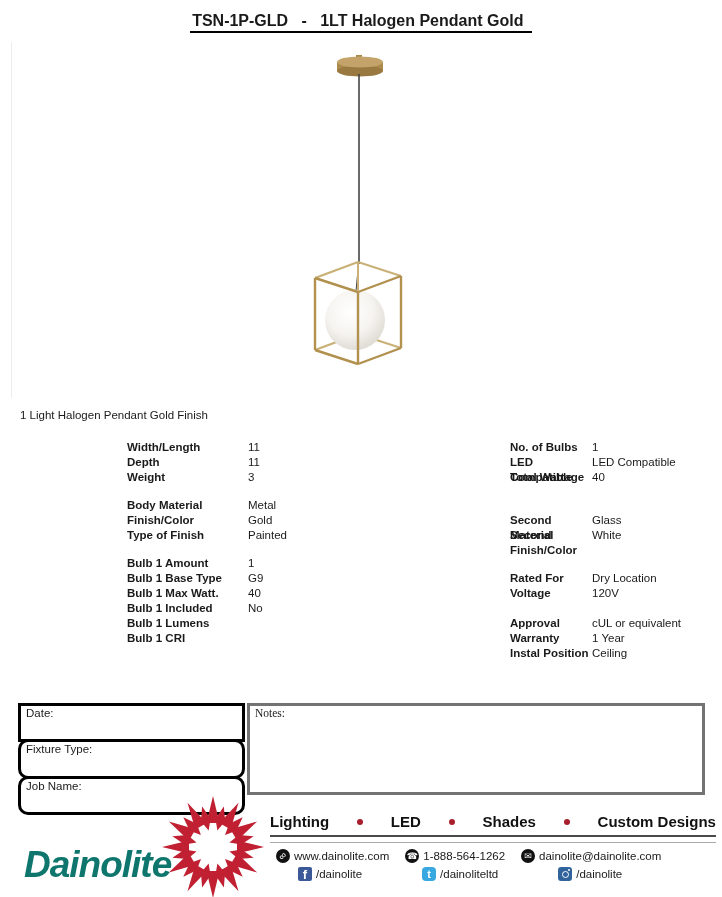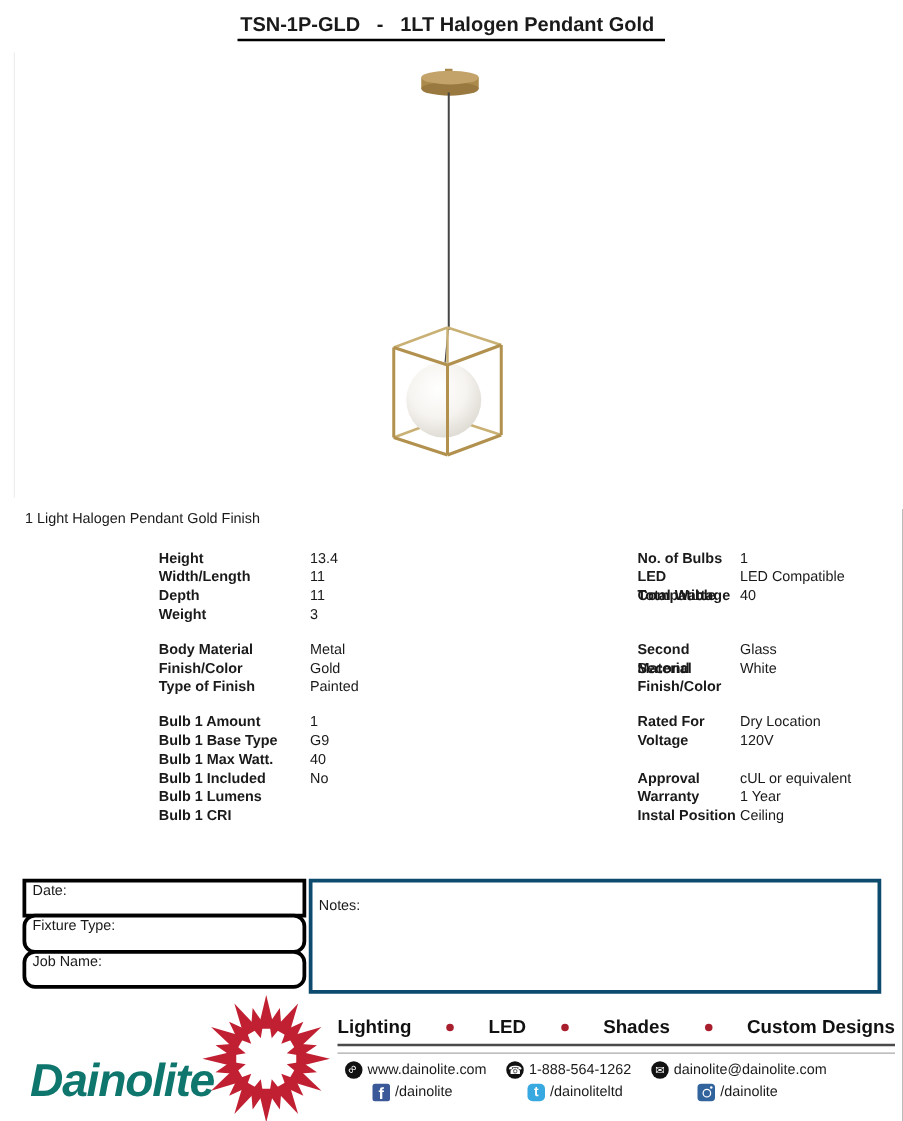--- a/index.html
+++ b/index.html
@@ -29,26 +29,26 @@
   .spec-col.left  { left: 127px; width: 330px; }
   .spec-col.right { left: 467px; width: 255px; }
   .spec-group { margin-bottom: 13px; }
   .srow { display: flex; height: 15px; line-height: 15px; font-size: 11.5px; }
   .srow .sl { font-weight: bold; flex: 0 0 121px; }
   .spec-col.right .srow .sl { flex: 0 0 125px; padding-left: 43px; }
   .srow .sv { flex: 1; }
   .srow.spacer { height: 15px; }
   
   .form-section { position: absolute; left: 18px; top: 703px; width: 687px; height: 92px; }
-  .left-stack { position: absolute; left: 0; top: 0; width: 227px; height: 88px; display: flex; flex-direction: column; }
+  .left-stack { position: absolute; left: 0; top: 0; width: 227px; height: 112px; display: flex; flex-direction: column; }
   .fbox { flex: 1; border: 3px solid #000; background: #fff; padding: 1px 5px; font-size: 11.5px; }
   .fbox + .fbox { margin-top: -3px; border-radius: 10px; }
   .notes-box {
     position: absolute; left: 229px; top: 0; width: 458px; height: 92px;
-    border: 3px solid #0c4a6e; background: #fff; padding: 13px 5px; font-size: 11.5px;
+    border: 3px solid #737373; background: #fff; padding: 1px 5px; font-size: 11.5px; font-family: Liberation Serif, serif;
   }
   
   .footer { position: absolute; left: 0; top: 796px; width: 722px; height: 101px; }
   .brand-text {
     position: absolute; left: 24px; top: 48px;
     font-family: Liberation Sans, sans-serif;
     font-style: italic; font-weight: bold;
     font-size: 37px; letter-spacing: -1px; color: #0f766e;
   }
   .starburst { position: absolute; left: 108px; top: 0; }
@@ -131,24 +131,20 @@
         <line x1="315" y1="312" x2="358" y2="326"></line>
         <line x1="358" y1="326" x2="401" y2="310"></line>
       </g>
     </svg>
   </div>
 
   <div class="description">1 Light Halogen Pendant Gold Finish</div>
 
   <div class="spec-col left">
     <div class="spec-group">
-      <div class="srow">
-          <span class="sl">Height</span>
-          <span class="sv">13.4</span>
-        </div>
       <div class="srow">
           <span class="sl">Width/Length</span>
           <span class="sv">11</span>
         </div>
       <div class="srow">
           <span class="sl">Depth</span>
           <span class="sv">11</span>
         </div>
       <div class="srow">
           <span class="sl">Weight</span>

